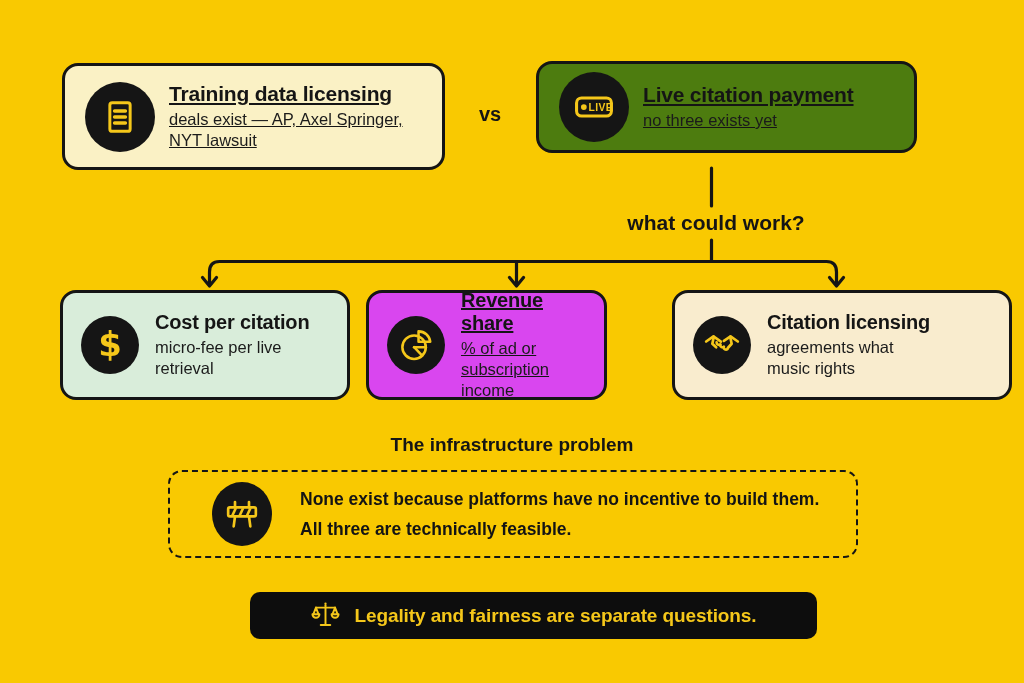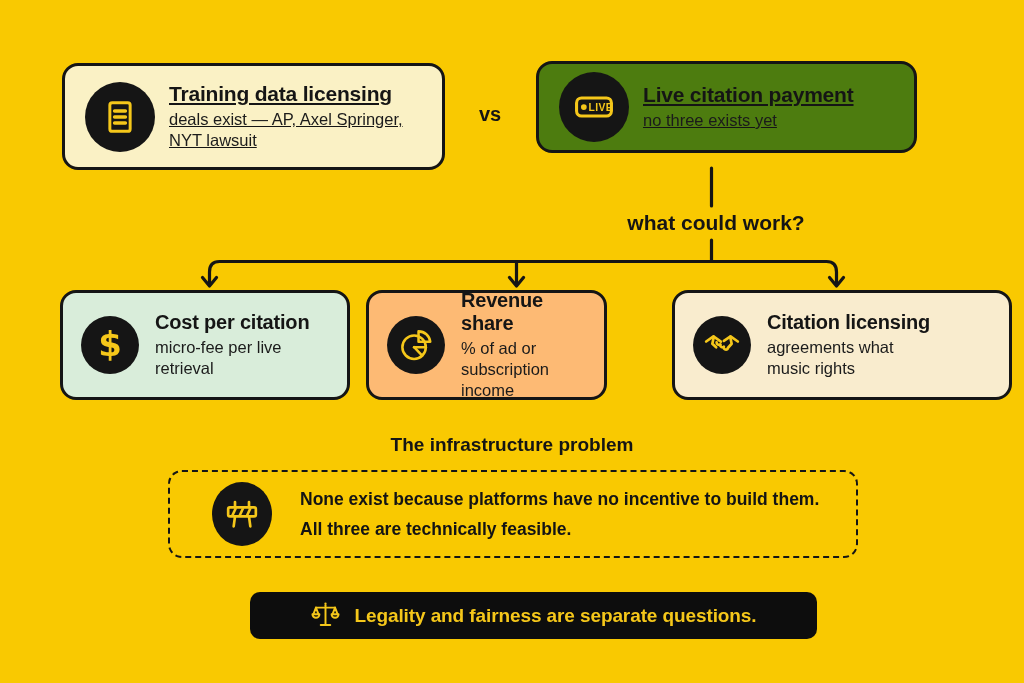--- a/index.html
+++ b/index.html
@@ -101,21 +101,21 @@
   <div class="card opt-card" style="left: 60px; top: 290px; width: 290px; height: 110px; background: rgb(217, 237, 218);">
     <div class="icon-circle icon-md">
       <span class="dollar-glyph">$</span>
     </div>
     <div>
       <div class="card-title t-md">Cost per citation</div>
       <div class="card-sub">micro-fee per live retrieval</div>
     </div>
   </div>
 
-  <div class="card opt-card" style="left: 366px; top: 290px; width: 241px; height: 110px; background: #fdba74;">
+  <div class="card opt-card" style="left: 366px; top: 290px; width: 241px; height: 110px; background: #d946ef; text-decoration: underline;">
     <div class="icon-circle icon-md">
       <svg width="38" height="38" viewBox="0 0 24 24" fill="none" stroke="#F5C71A" stroke-width="1.6" stroke-linecap="round" stroke-linejoin="round">
         <circle cx="10.8" cy="13.4" r="7.4"></circle>
         <path d="M10.8 13.4 H18.2"></path>
         <path d="M10.8 13.4 L15.9 18.7"></path>
         <path d="M13.6 9.9 V3.4 A7.4 7.4 0 0 1 21 9.9 Z"></path>
       </svg>
     </div>
     <div>
       <div class="card-title t-md">Revenue share</div>

